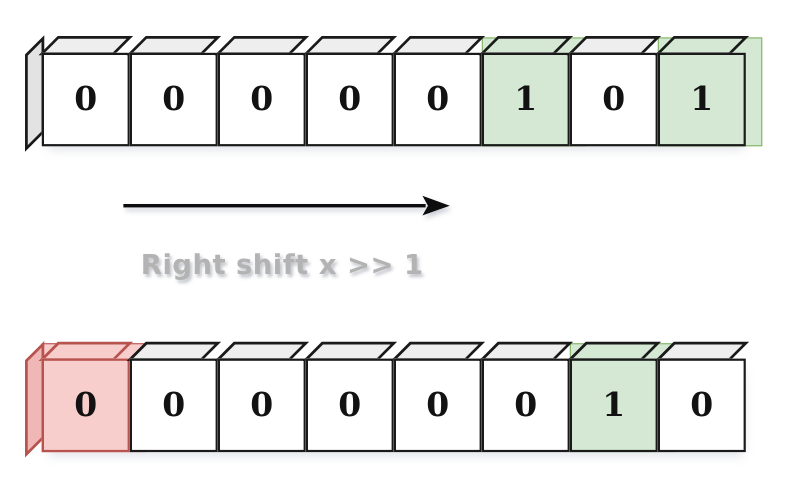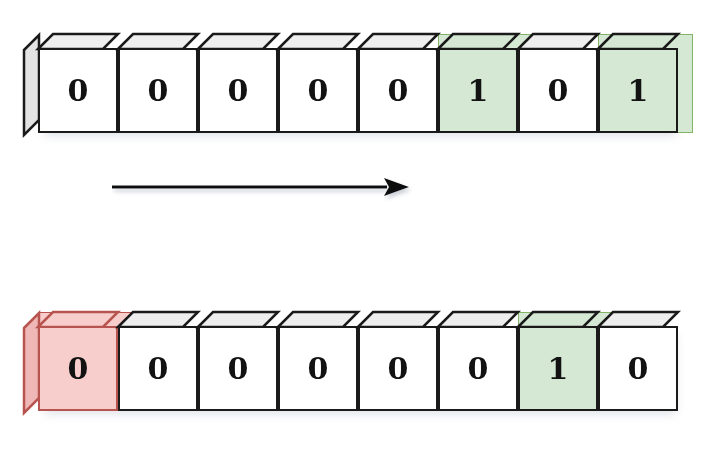--- a/index.html
+++ b/index.html
@@ -253,20 +253,21 @@
       <filter id="arrShadow" x="-20%" y="-60%" width="150%" height="300%">
         <feDropShadow dx="2" dy="3" stdDeviation="2.2" flood-color="#8a8fa3" flood-opacity="0.45"></feDropShadow>
       </filter>
     </defs>
     <g filter="url(#arrShadow)">
       <line x1="0" y1="15" x2="275" y2="15" stroke="#0a0a0a" stroke-width="3.2"></line>
       <polygon points="272,6 297,15 272,24 277,15" fill="#0a0a0a"></polygon>
     </g>
   </svg>
 
+  <div id="caption">Right shift x &gt;&gt; 1</div>
 
   <div class="bit-row" id="row-bottom">
     <div class="row-shadow"></div>
     <div class="cells" id="cells-bottom">
         <div class="highlight red" style="left: 0px; width: 95px; top: 0px;"></div>
         <div class="highlight green" style="left: 480px; width: 95px; top: 0px;"></div>
         <div class="cell red" style="left: 0px; z-index: 10;">
           <div class="face-left"><svg viewBox="0 0 18 102" width="18" height="102" style="overflow: visible;">
               <polygon points="1,16 16,1 16,86 1,101" fill="#efb8b6" stroke="#b85450" stroke-width="2.5" stroke-linejoin="miter"></polygon>
             </svg></div>

